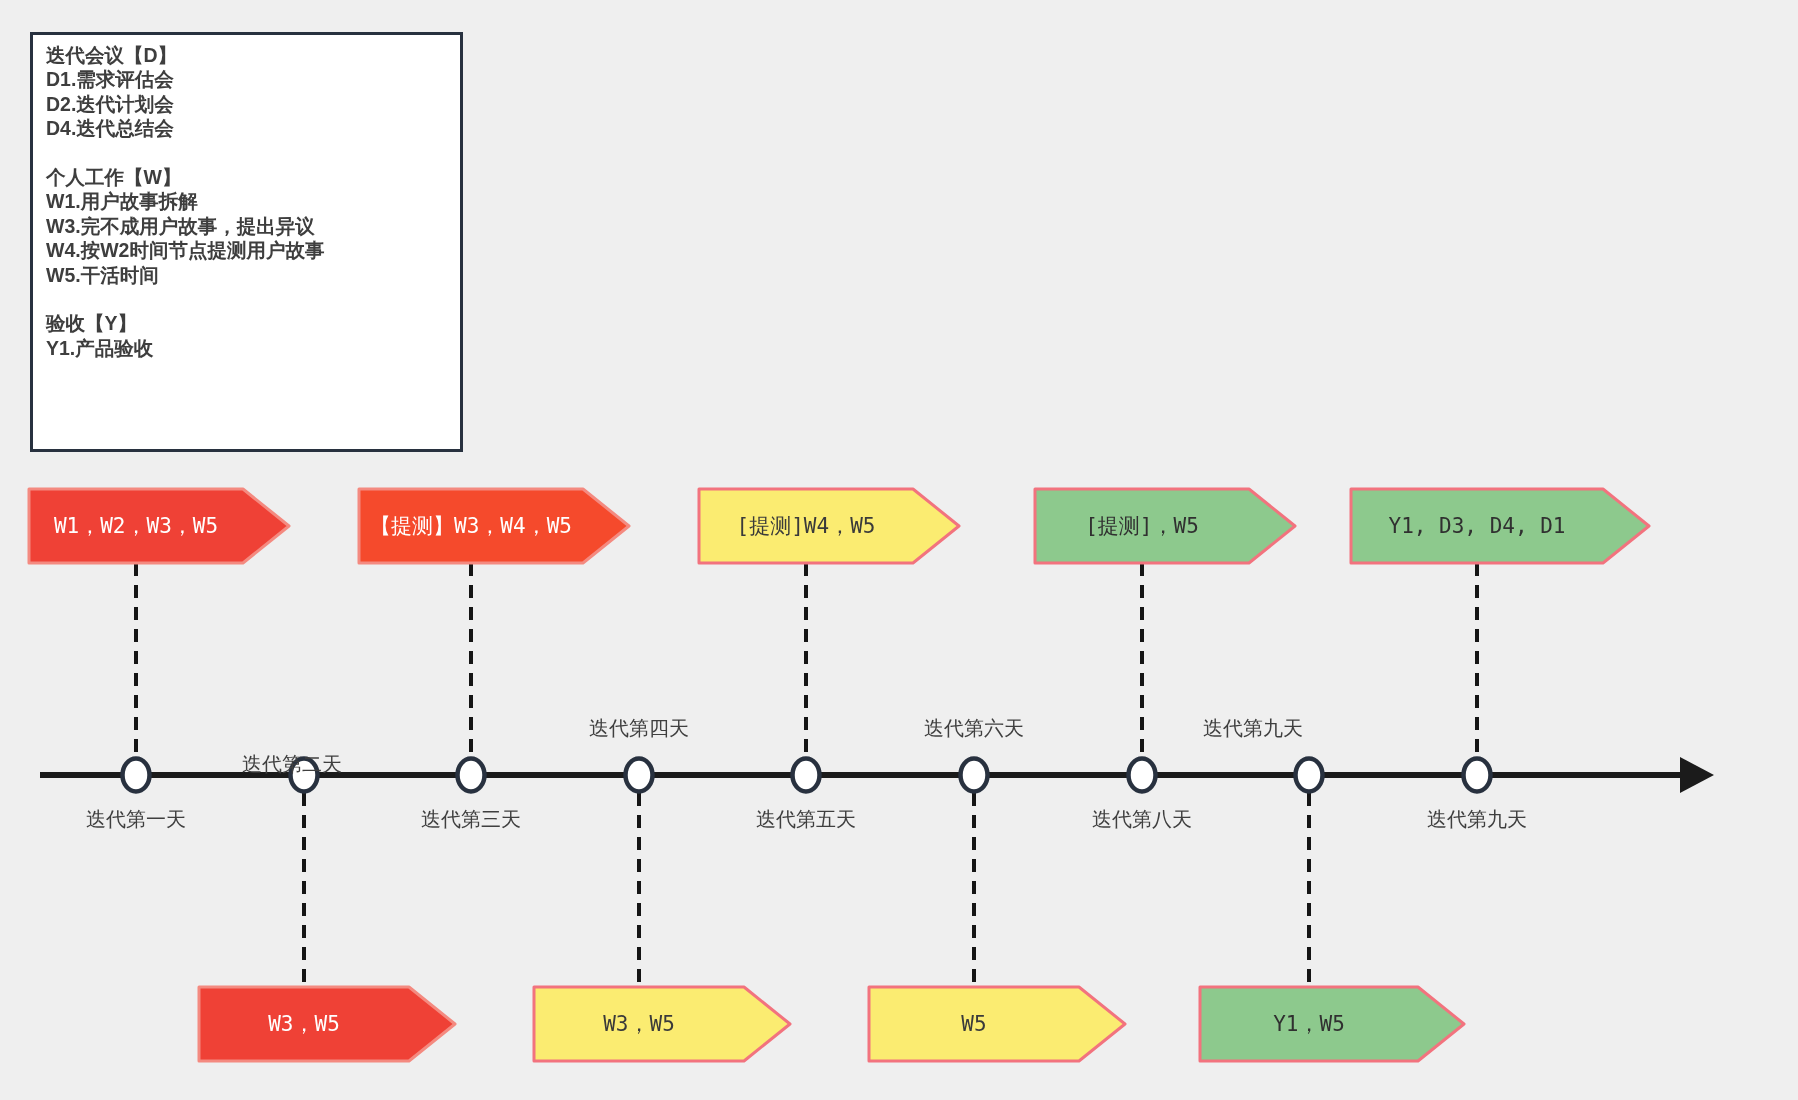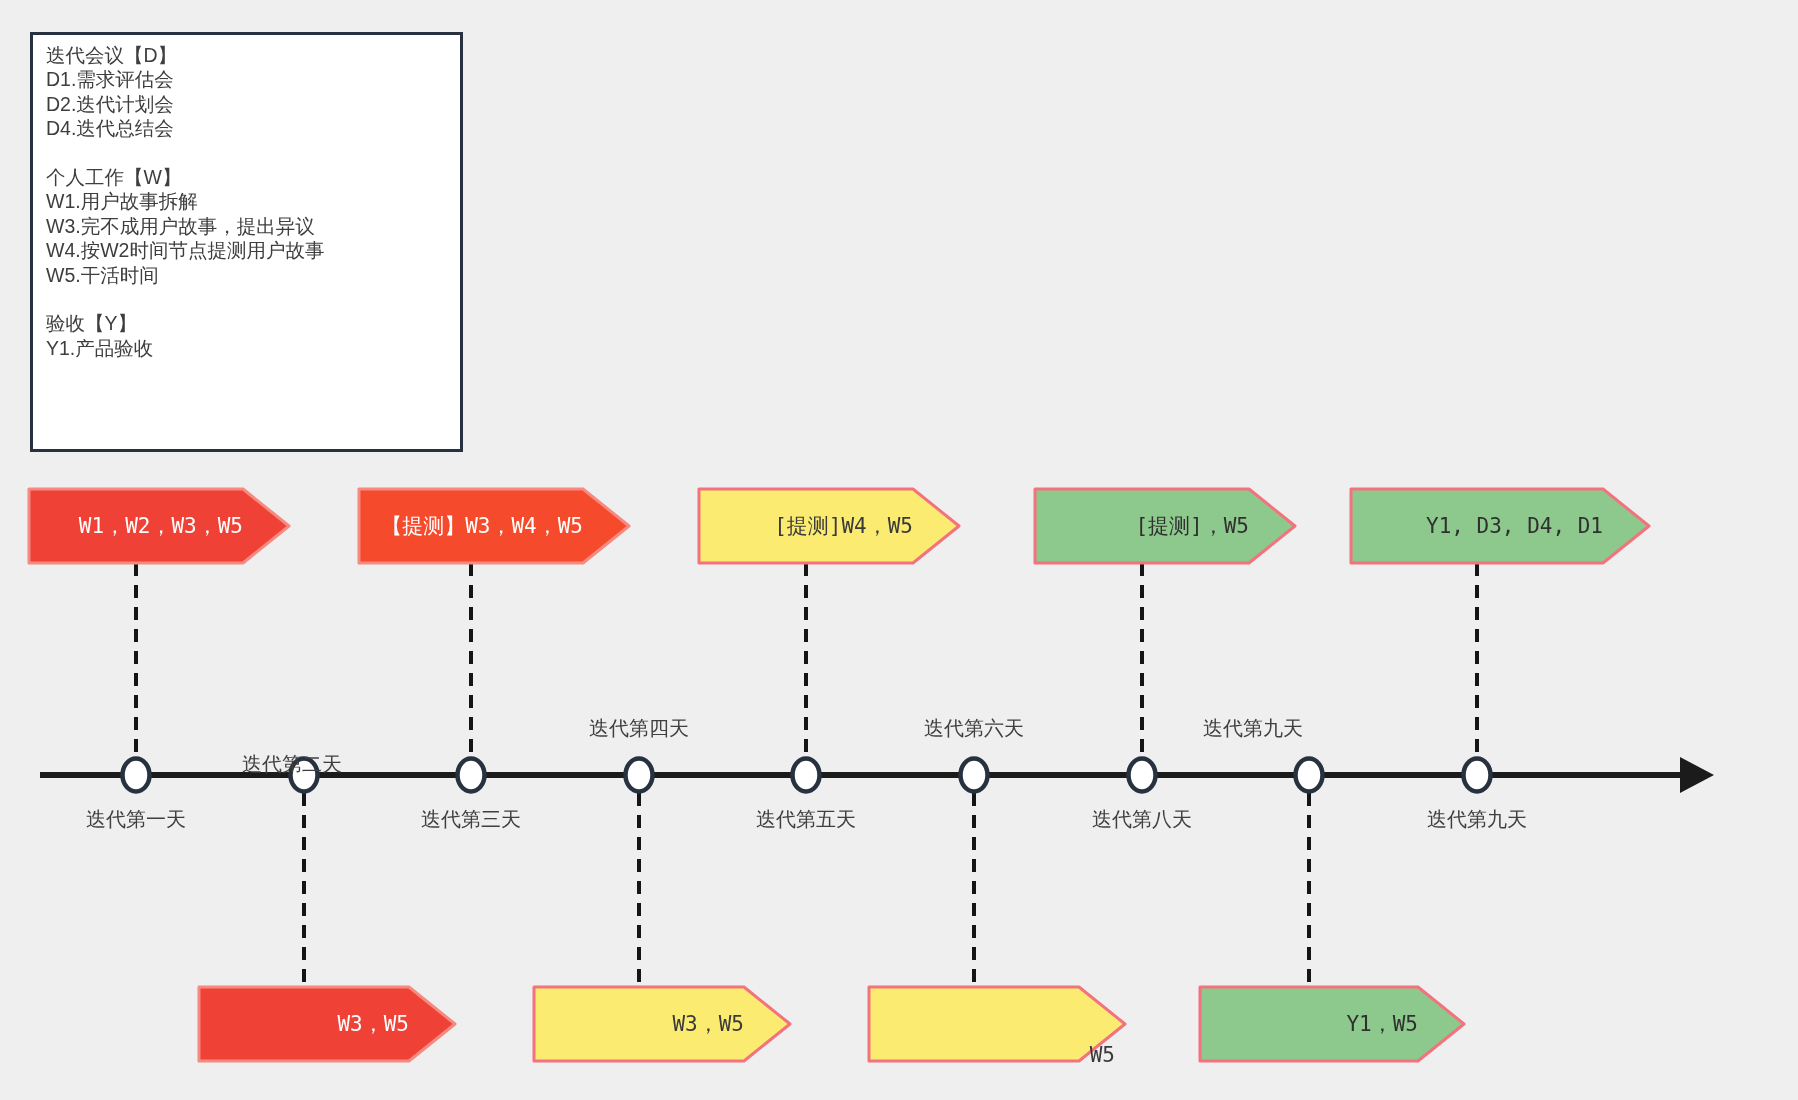--- a/index.html
+++ b/index.html
@@ -4,28 +4,28 @@
 <style>
   html,body{margin:0;padding:0;background:#efefef;font-family:"Liberation Sans",sans-serif;}
   #stage{position:relative;width:1798px;height:1100px;background:#efefef;overflow:hidden;}
 
   #page-title{position:absolute;left:600px;top:50px;width:540px;text-align:center;
     font-size:31px;font-weight:500;color:#3c3c3c;letter-spacing:1px;}
 
   #legend-box{position:absolute;left:30px;top:32px;width:433px;height:420px;
     box-sizing:border-box;background:#ffffff;border:3px solid #28313f;
     padding:8px 0 0 13px;}
-  .legend-line{font-size:19.5px;line-height:24.4px;min-height:24.4px;color:#3e3e3e;white-space:nowrap;}
+  .legend-line{font-size:19.5px;line-height:24.4px;min-height:24.4px;color:#3e3e3e;white-space:nowrap;font-weight:bold;}
 
   #timeline-canvas{position:absolute;left:0;top:0;}
 
   .day-label{position:absolute;width:180px;text-align:center;font-size:20px;color:#3f3f3f;white-space:nowrap;}
 
   .banner-svg{position:absolute;}
-  .banner-label{position:absolute;height:78px;line-height:78px;text-align:right;
+  .banner-label{position:absolute;height:78px;line-height:78px;text-align:center;
     font-family:"DejaVu Sans Mono",monospace;font-size:21px;white-space:nowrap;}
 </style>
 </head>
 <body>
 
 <div id="stage">
   <div id="legend-box">
       <div class="legend-line">迭代会议【D】</div>
       <div class="legend-line">D1.需求评估会</div>
       <div class="legend-line">D2.迭代计划会</div>
@@ -84,21 +84,21 @@
     <div class="banner-label" style="left: 534px; width: 210px; top: 985px; color: rgb(58, 58, 58);">W3，W5</div>
     <div class="day-label" style="left: 716px; top: 806px;">迭代第五天</div>
     <svg class="banner-svg" width="266" height="78" style="left: 697px; top: 487px;">
       <polygon points="2,2 216,2 262,39 216,76 2,76" fill="#fbec71" stroke="#f2737e" stroke-width="3" stroke-linejoin="round"></polygon>
     </svg>
     <div class="banner-label" style="left: 699px; width: 214px; top: 487px; color: rgb(58, 58, 58);">[提测]W4，W5</div>
     <div class="day-label" style="left: 884px; top: 715px;">迭代第六天</div>
     <svg class="banner-svg" width="262" height="78" style="left: 867px; top: 985px;">
       <polygon points="2,2 212,2 258,39 212,76 2,76" fill="#fbec71" stroke="#f2737e" stroke-width="3" stroke-linejoin="round"></polygon>
     </svg>
-    <div class="banner-label" style="left: 869px; width: 210px; top: 1016px; color: rgb(58, 58, 58); margin-left: 36px;">W5</div>
+    <div class="banner-label" style="left: 869px; width: 210px; top: 985px; color: rgb(58, 58, 58);">W5</div>
     <div class="day-label" style="left: 1052px; top: 806px;">迭代第八天</div>
     <svg class="banner-svg" width="266" height="78" style="left: 1033px; top: 487px;">
       <polygon points="2,2 216,2 262,39 216,76 2,76" fill="#8dc98d" stroke="#f2737e" stroke-width="3" stroke-linejoin="round"></polygon>
     </svg>
     <div class="banner-label" style="left: 1035px; width: 214px; top: 487px; color: rgb(48, 48, 48);">[提测]，W5</div>
     <div class="day-label" style="left: 1163px; top: 715px;">迭代第九天</div>
     <svg class="banner-svg" width="270" height="78" style="left: 1198px; top: 985px;">
       <polygon points="2,2 220,2 266,39 220,76 2,76" fill="#8dc98d" stroke="#f2737e" stroke-width="3" stroke-linejoin="round"></polygon>
     </svg>
     <div class="banner-label" style="left: 1200px; width: 218px; top: 985px; color: rgb(48, 48, 48);">Y1，W5</div>

